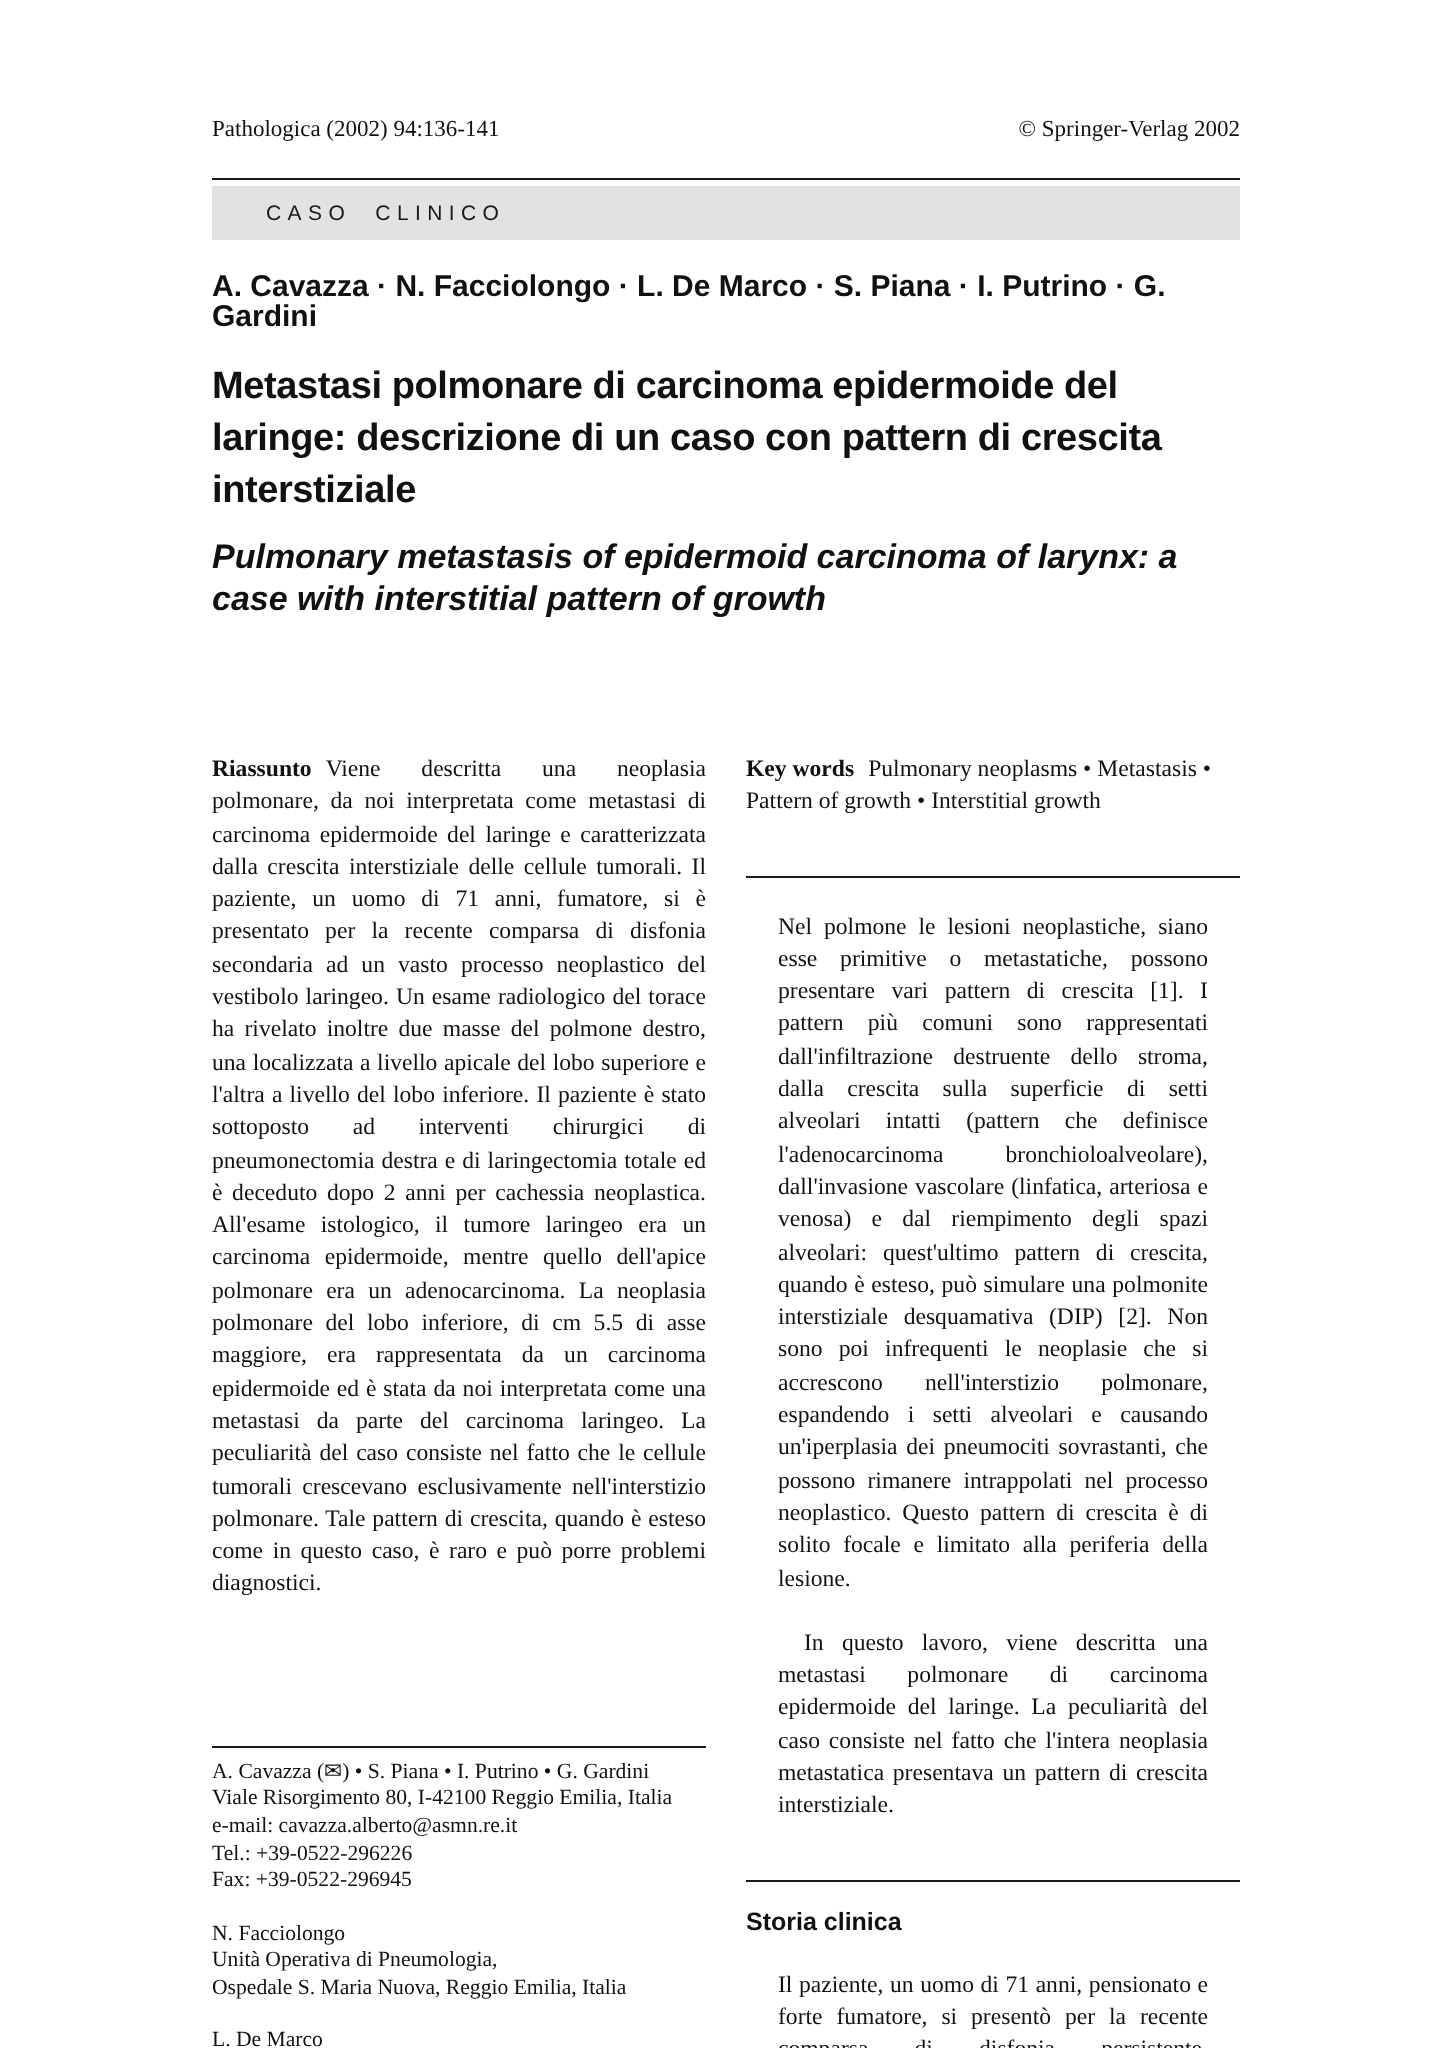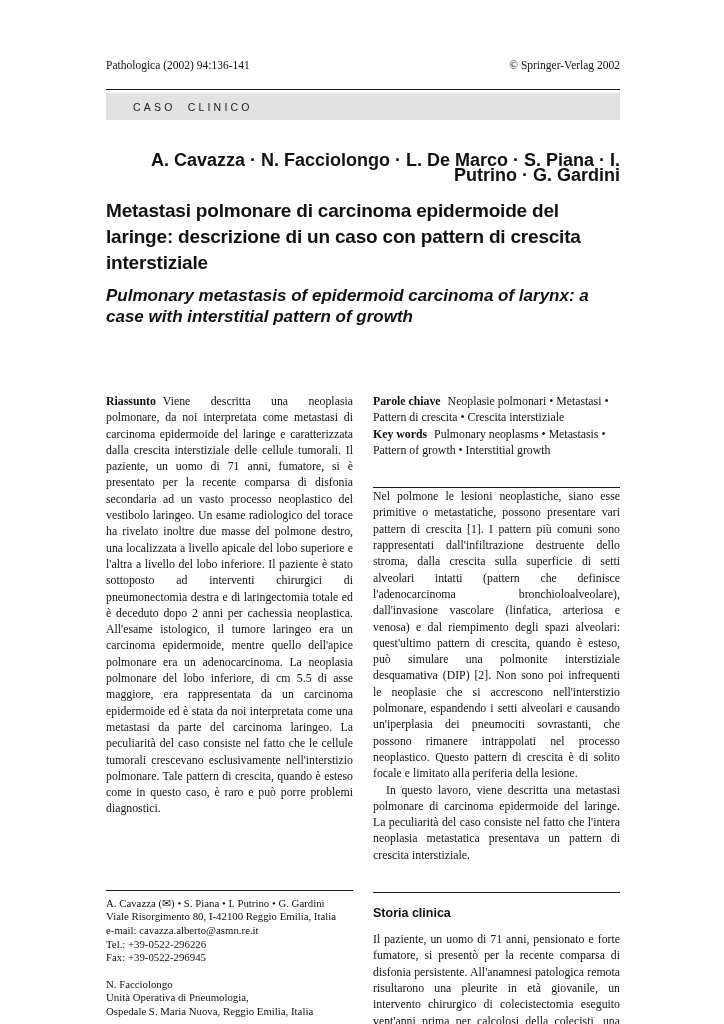--- a/index.html
+++ b/index.html
@@ -36,26 +36,25 @@
   }
   .section-band .band-label {
     font-family: "Liberation Sans", sans-serif;
     font-size: 10.5px;
     letter-spacing: 3.2px;
     word-spacing: 6px;
     color: #1a1a1a;
   }
   
   .authors {
-    margin-top: 33px;
+    margin-top: 16px;
     font-family: "Liberation Sans", sans-serif;
     font-weight: bold;
-    font-size: 18px;
+    font-size: 15px;
     line-height: 15px;
-    text-align: right;
   }
   .title {
     margin-top: 15px;
     font-family: "Liberation Sans", sans-serif;
     font-weight: bold;
     font-size: 19px;
     line-height: 26px;
     letter-spacing: -0.2px;
   }
   .subtitle {
@@ -83,21 +82,21 @@
   .kw { text-align: left; }
   
   .sec { margin-top: 29px; }
   .sec-rule { border-top: 1px solid #1a1a1a; }
   .sec h3 {
     font-family: "Liberation Sans", sans-serif;
     font-weight: bold;
     font-size: 12.5px;
     margin: 13px 0 11px 0;
   }
-  .sec p { margin: 0; }
+  .sec p { margin: 16px; }
   .sec p.indent { text-indent: 13px; }
   
   .affiliations { margin-top: 73px; }
   .aff-rule { border-top: 1px solid #1a1a1a; margin-bottom: 6px; }
   .aff-block { margin-bottom: 13px; }
   .aff-line {
     font-size: 10.8px;
     line-height: 13.6px;
   }
 </style>
@@ -144,21 +143,20 @@
         </div>
         <div class="aff-block">
           <div class="aff-line">L. De Marco</div>
           <div class="aff-line">Ospedale Ramazzini, Carpi (MO), Italia</div>
           <div class="aff-line">Unità Operativa di Anatomia Patologica,</div>
         </div>
       </div>
     </div>
 
     <div class="col">
-      <p class="kw"><span class="lbl">Parole chiave</span><span>Neoplasie polmonari • Metastasi • Pattern di crescita • Crescita interstiziale</span></p>
       <p class="kw"><span class="lbl">Key words</span><span>Pulmonary neoplasms • Metastasis • Pattern of growth • Interstitial growth</span></p>
 
       <section class="sec">
         <div class="sec-rule"></div>
         <p class="body-text">Nel polmone le lesioni neoplastiche, siano esse primitive o metastatiche, possono presentare vari pattern di crescita [1]. I pattern più comuni sono rappresentati dall'infiltrazione destruente dello stroma, dalla crescita sulla superficie di setti alveolari intatti (pattern che definisce l'adenocarcinoma bronchioloalveolare), dall'invasione vascolare (linfatica, arteriosa e venosa) e dal riempimento degli spazi alveolari: quest'ultimo pattern di crescita, quando è esteso, può simulare una polmonite interstiziale desquamativa (DIP) [2]. Non sono poi infrequenti le neoplasie che si accrescono nell'interstizio polmonare, espandendo i setti alveolari e causando un'iperplasia dei pneumociti sovrastanti, che possono rimanere intrappolati nel processo neoplastico. Questo pattern di crescita è di solito focale e limitato alla periferia della lesione.</p>
         <p class="body-text indent">In questo lavoro, viene descritta una metastasi polmonare di carcinoma epidermoide del laringe. La peculiarità del caso consiste nel fatto che l'intera neoplasia metastatica presentava un pattern di crescita interstiziale.</p>
       </section>
 
       <section class="sec">
         <div class="sec-rule"></div>

